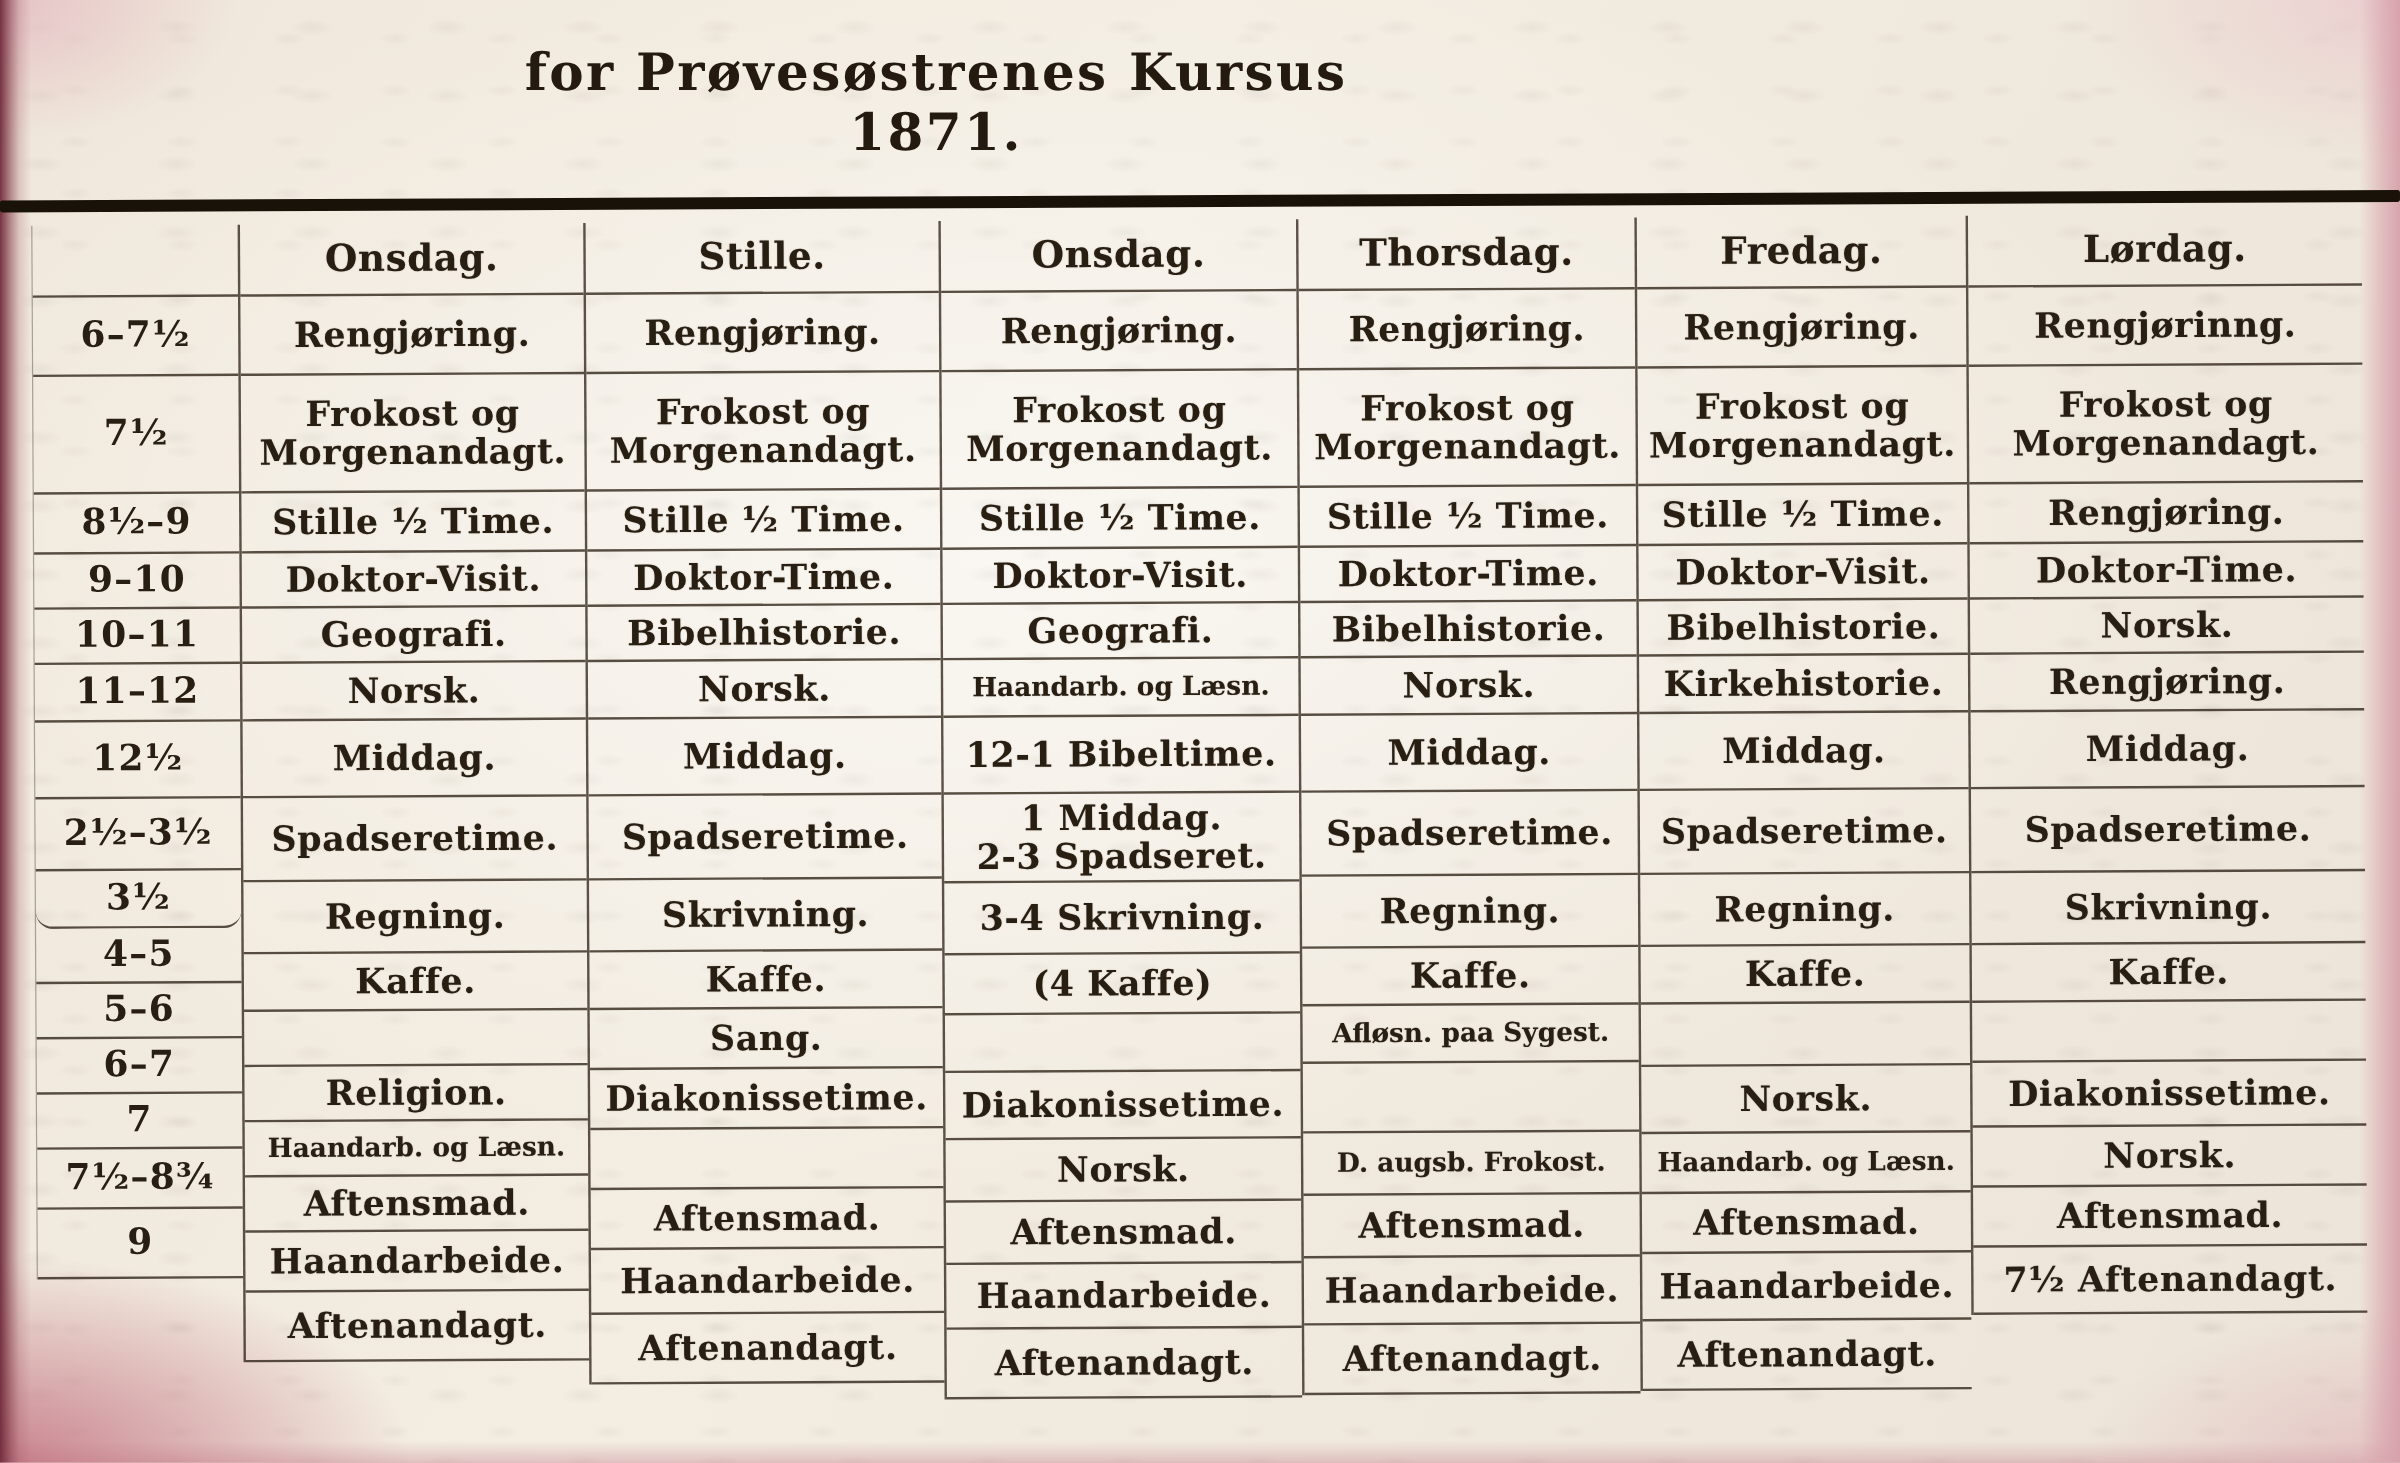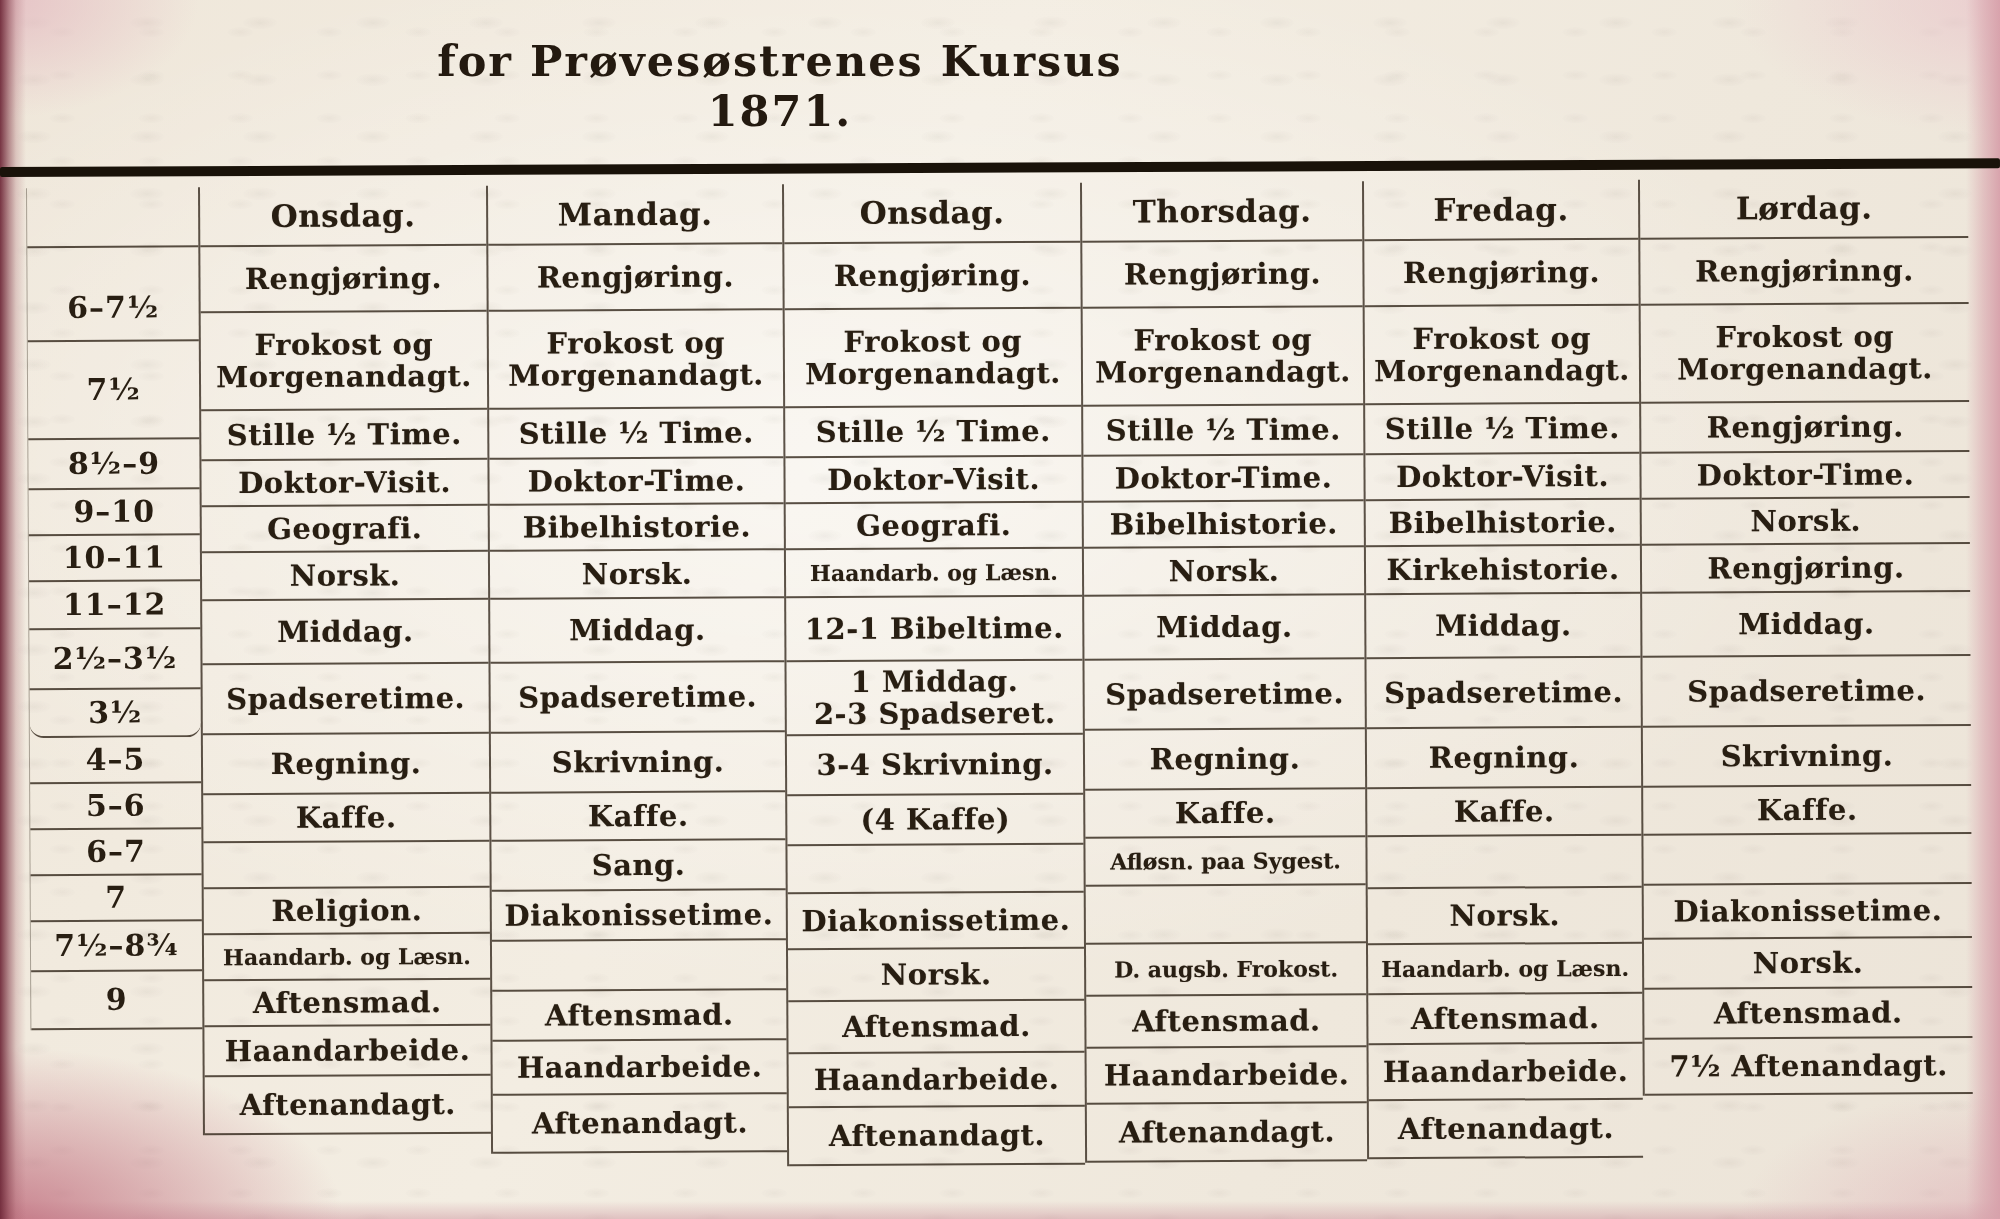--- a/index.html
+++ b/index.html
@@ -66,38 +66,41 @@
     <div class="t2">for Prøvesøstrenes Kursus 1871.</div>
   </div>
 
   <div class="rule"></div>
 
   <div id="timetable">
       <div class="col col-0">
         <div class="cell header time" style="height: 60px;">
           <span class="ln"></span>
         </div>
-        <div class="cell time" style="height: 66px; margin-top: 28px;">
+        <div class="cell time" style="height: 66px;">
           <span class="ln">6–7½</span>
         </div>
         <div class="cell time" style="height: 98px;">
           <span class="ln">7½</span>
         </div>
         <div class="cell time" style="height: 50px;">
           <span class="ln">8½–9</span>
         </div>
         <div class="cell time" style="height: 46px;">
           <span class="ln">9–10</span>
         </div>
         <div class="cell time" style="height: 46px;">
           <span class="ln">10–11</span>
         </div>
         <div class="cell time" style="height: 48px;">
           <span class="ln">11–12</span>
         </div>
+        <div class="cell time" style="height: 64px;">
+          <span class="ln">12½</span>
+        </div>
         <div class="cell time" style="height: 60px;">
           <span class="ln">2½–3½</span>
         </div>
         <div class="cell time" style="height: 48px; border-radius: 14px;">
           <span class="ln">3½</span>
         </div>
         <div class="cell time" style="height: 46px;">
           <span class="ln">4–5</span>
         </div>
         <div class="cell time" style="height: 46px;">
@@ -163,21 +166,21 @@
         </div>
         <div class="cell" style="height: 50px;">
           <span class="ln">Haandarbeide.</span>
         </div>
         <div class="cell" style="height: 58px;">
           <span class="ln">Aftenandagt.</span>
         </div>
       </div>
       <div class="col col-2">
         <div class="cell header" style="height: 60px;">
-          <span class="ln">Mandag.</span>
+          <span class="ln">Stille.</span>
         </div>
         <div class="cell" style="height: 66px;">
           <span class="ln">Rengjøring.</span>
         </div>
         <div class="cell" style="height: 98px;">
           <span class="ln">Frokost og</span>
           <span class="ln">Morgenandagt.</span>
         </div>
         <div class="cell" style="height: 50px;">
           <span class="ln">Stille ½ Time.</span>

